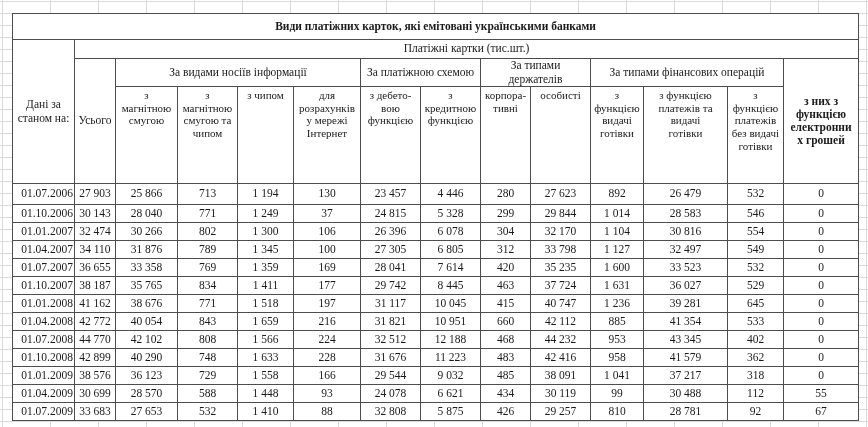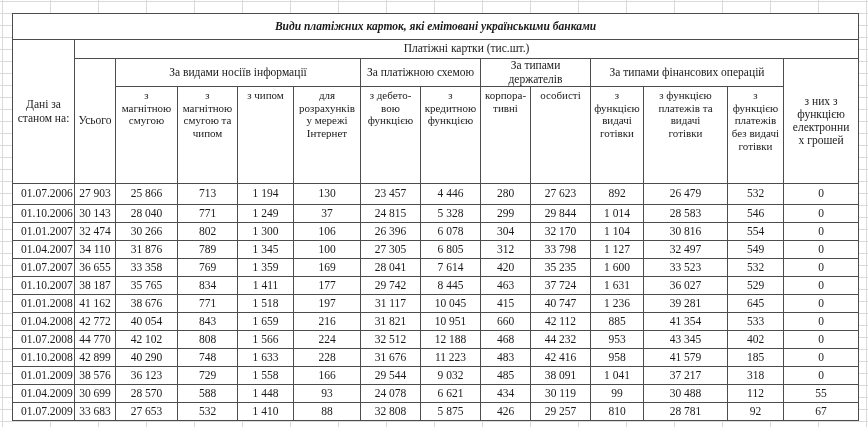--- a/index.html
+++ b/index.html
@@ -30,21 +30,21 @@
   }
   table.main td {
     border: 1px solid #4d4d4d;
     font-size: 11.5px;
     line-height: 1.15;
     padding: 0 1px;
     text-align: center;
     vertical-align: middle;
     overflow: hidden;
   }
-  tr.title-row    { height: 26px; font-style: italic; }
+  tr.title-row    { height: 26px; }
   tr.unit-row     { height: 19px; }
   tr.group-row    { height: 28px; }
   tr.sub-row      { height: 97px; }
   tr.first-row    { height: 21px; }
   tbody tr        { height: 18px; }
   td.title {
     font-weight: bold;
     font-size: 13px;
   }
   td.corner {
@@ -55,30 +55,31 @@
   td.total {
     vertical-align: top;
     padding-top: 2px;
   }
   td.group { font-size: 11.5px; white-space: pre-line; }
   td.emoney {
     vertical-align: top;
     white-space: pre-line;
     padding-top: 2px;
     word-wrap: break-word;
+    font-weight: bold;
   }
   tr.sub-row td {
     vertical-align: top;
     white-space: pre-line;
     font-size: 11px;
     padding-top: 2px;
   }
   tbody td { font-size: 11.5px; }
   tbody td.date {
-    text-align: left;
+    text-align: center;
     padding-left: 8px;
     letter-spacing: 0px;
   }
 </style>
 </head>
 <body>
 
 <div class="sheet">
   <table class="main">
     <colgroup>
@@ -306,21 +307,21 @@
           <td>40 290</td>
           <td>748</td>
           <td>1 633</td>
           <td>228</td>
           <td>31 676</td>
           <td>11 223</td>
           <td>483</td>
           <td>42 416</td>
           <td>958</td>
           <td>41 579</td>
-          <td>185</td>
+          <td>362</td>
           <td>0</td>
         </tr>
         <tr>
           <td class="date">01.01.2009</td>
           <td>38 576</td>
           <td>36 123</td>
           <td>729</td>
           <td>1 558</td>
           <td>166</td>
           <td>29 544</td>

